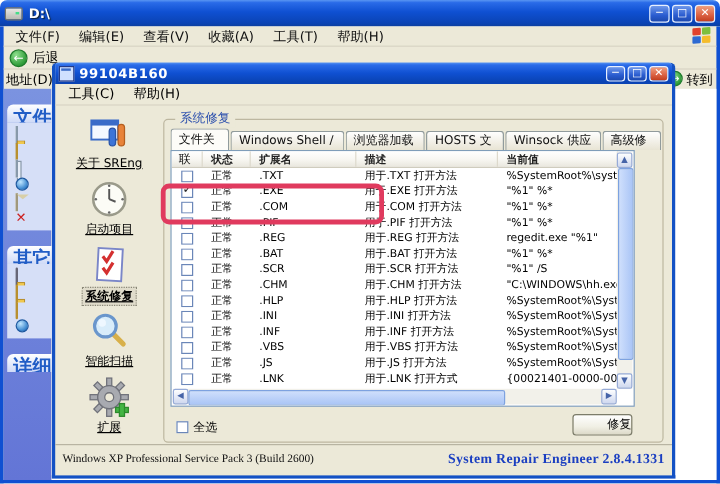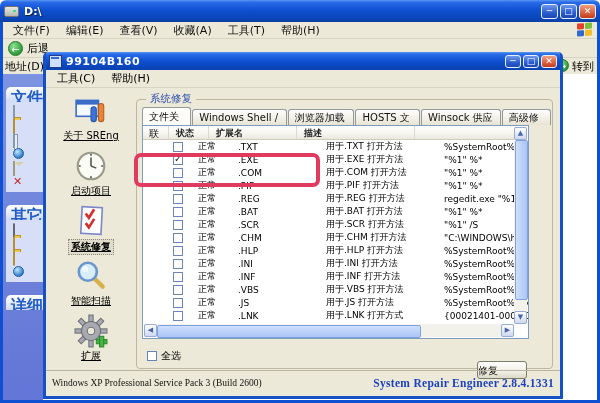--- a/index.html
+++ b/index.html
@@ -89,42 +89,42 @@
   .tablebox{position:absolute;left:5px;top:25px;width:387px;height:214px;box-sizing:border-box;
     background:#fff;border:1px solid #7f9db9;overflow:hidden;}
   .thead{display:flex;height:14px;width:calc(100% - 13px);
     background:linear-gradient(180deg,#ffffff,#f7f6f1 55%,#e9e7de);border-bottom:1px solid #cfccbe;box-sizing:border-box;}
   .th{font-size:9px;color:#222;padding:1px 0 0 7px;border-right:1px solid #ddd9cc;box-sizing:border-box;white-space:nowrap;overflow:hidden;font-weight:bold;}
   .c-cb{width:26px;display:flex;align-items:center;justify-content:center;box-sizing:border-box;}
   .c-st{width:40px;box-sizing:border-box;}
   .c-ext{width:88px;box-sizing:border-box;}
   .c-desc{width:118px;box-sizing:border-box;}
   .c-val{flex:1;min-width:0;box-sizing:border-box;}
-  .trows{width:calc(100% - 13px);padding-left:22px;}
+  .trows{width:calc(100% - 13px);}
   .trow{display:flex;height:13px;align-items:center;}
   .trow span{font-size:9px;white-space:nowrap;overflow:hidden;}
   .trow .c-st,.trow .c-ext,.trow .c-desc,.trow .c-val{padding-left:7px;}
   .cb{width:10px;height:10px;background:#fff;border:1px solid #6a86b8;box-sizing:border-box;position:relative;display:inline-block;}
   .cb.checked::after{content:"✓";position:absolute;left:0px;top:-3px;font-size:10px;font-weight:bold;color:#1a1a1a;}
 
   
   .vscroll{position:absolute;top:1px;right:1px;bottom:14px;width:13px;background:#f2f1ea;}
   .hscroll{position:absolute;left:1px;right:14px;bottom:1px;height:13px;background:#f2f1ea;}
   .sbtn{position:absolute;width:13px;height:13px;box-sizing:border-box;border:1px solid #96abd8;border-radius:2px;
     background:linear-gradient(180deg,#fdfefe,#cfd8ef);color:#4664a8;font-size:7px;line-height:11px;text-align:center;}
   .vscroll .up{top:0;left:0;} .vscroll .down{bottom:0;left:0;}
   .hscroll .left{left:0;top:0;} .hscroll .right{right:0;top:0;}
   .vthumb{position:absolute;left:1px;width:11px;top:13px;height:158px;border:1px solid #7da2e0;border-radius:2px;
     background:linear-gradient(90deg,#cfdffc,#aac5f6);}
   .hthumb{position:absolute;top:1px;height:11px;left:13px;width:262px;border:1px solid #7da2e0;border-radius:2px;
     background:linear-gradient(180deg,#cfdffc,#aac5f6);}
 
   
   .selall{position:absolute;left:10px;top:249px;display:flex;align-items:center;gap:4px;font-size:10px;}
-  .btn{position:absolute;right:25px;top:261px;width:50px;height:18px;font-size:10px;text-align:left;line-height:17px;
+  .btn{position:absolute;right:25px;top:245px;width:50px;height:18px;font-size:10px;text-align:right;line-height:17px;
     background:linear-gradient(180deg,#fefefe,#f0efe4 60%,#dcd9c8);border:1px solid #7c7c6a;border-radius:3px;box-sizing:border-box;}
 
   
   .statusbar{position:absolute;left:0;right:0;bottom:0;height:24px;border-top:1px solid #b8b4a2;
     display:flex;align-items:center;padding:0 6px;box-sizing:border-box;}
   .st-left{font-family:"Liberation Serif","DejaVu Serif",serif;font-size:9.5px;color:#111;}
   .st-right{margin-left:auto;font-family:"Liberation Serif","DejaVu Serif",serif;font-weight:bold;
     font-size:11.5px;color:#1b3fc1;letter-spacing:0.3px;}
 
   
@@ -300,20 +300,21 @@
           <span class="tab">Winsock 供应者</span>
           <span class="tab">高级修复</span>
         </div>
 
         <div class="tablebox">
           <div class="thead">
             <span class="th c-cb"></span>
             <span class="th c-st">状态</span>
             <span class="th c-ext">扩展名</span>
             <span class="th c-desc">描述</span>
+            <span class="th c-val">当前值</span>
           </div>
           <div class="trows">
               <div class="trow">
     <span class="c-cb">
                   <span class="cb"></span>
                 </span>
     <span class="c-st">正常</span>
     <span class="c-ext">.TXT</span>
     <span class="c-desc">用于.TXT 打开方法</span>
     <span class="c-val">%SystemRoot%\system32\</span>

